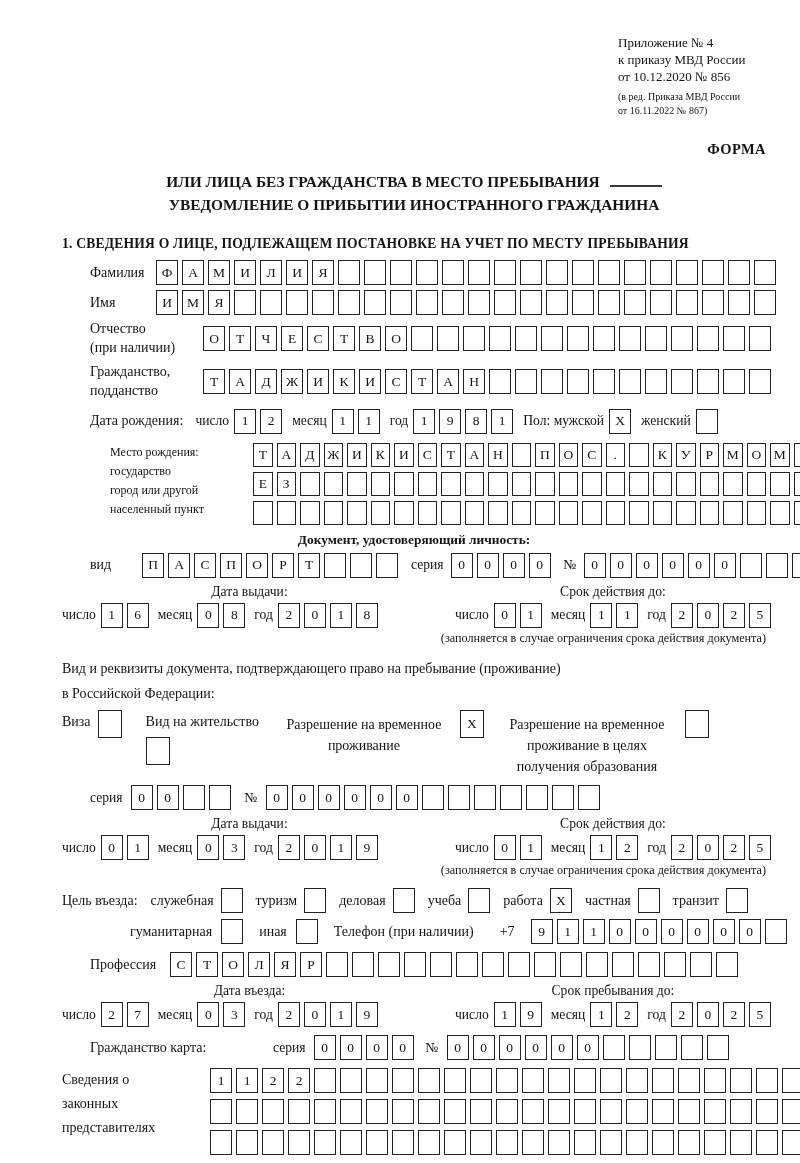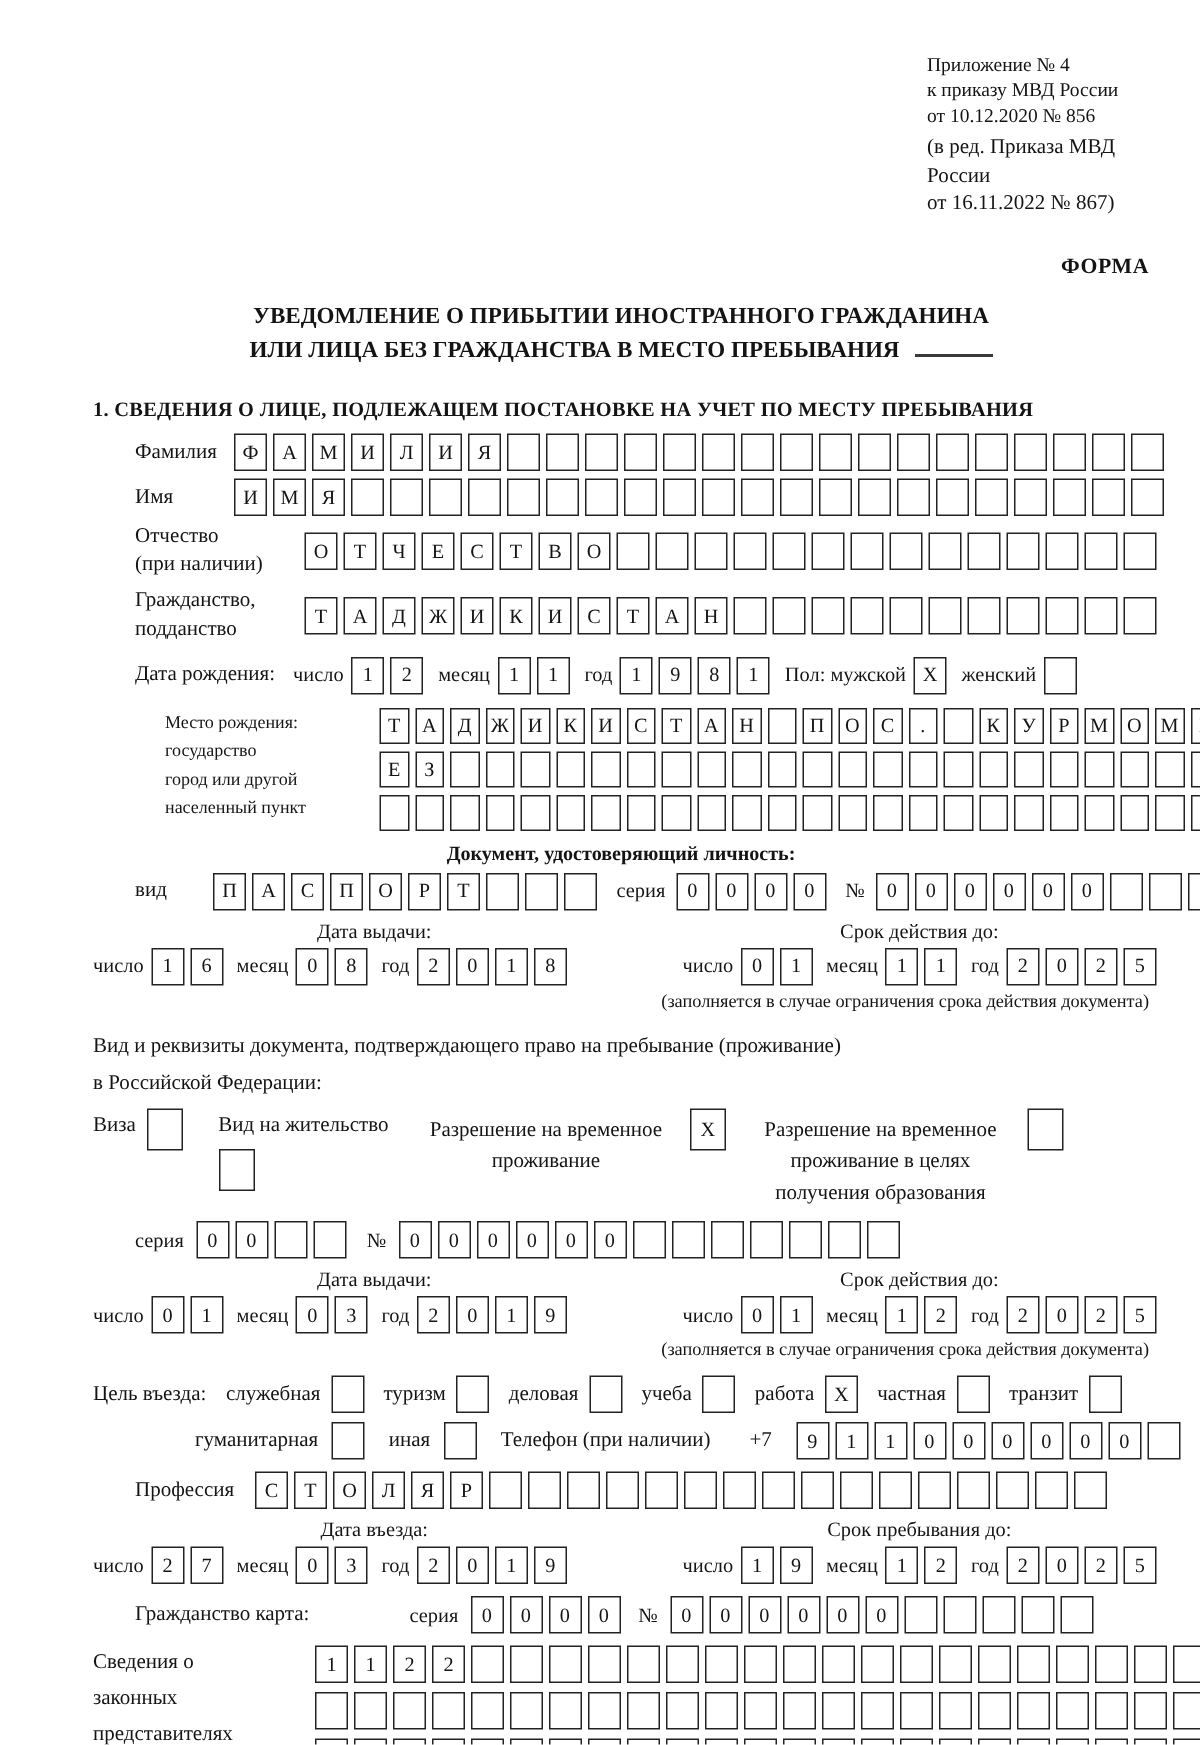--- a/index.html
+++ b/index.html
@@ -4,21 +4,21 @@
 <style>
   html,body { margin:0; padding:0; background:#fff; }
   body {
     width:800px; height:1163px; overflow:hidden;
     font-family:"Liberation Serif", serif; color:#141414;
   }
   .page { box-sizing:border-box; width:800px; padding:34px 34px 0 62px; }
 
   
   .annex { margin-left:556px; font-size:13px; line-height:1.32; }
-  .annex .note { font-size:14px; margin-top:5px; }
+  .annex .note { font-size:10px; margin-top:5px; }
   .forma { text-align:right; font-weight:bold; font-size:14.5px; margin-top:24px; letter-spacing:.4px; }
   .title { text-align:center; font-weight:bold; font-size:15.4px; line-height:1.5; margin-top:12px; }
   .blank-line { display:inline-block; width:52px; border-bottom:2.2px solid #3a3a3a; height:2px; margin-left:10px; }
   .sec1 { font-weight:bold; font-size:13.6px; margin-top:20px; letter-spacing:.2px; }
 
   
   .row { display:flex; align-items:center; margin-top:5px;margin-left:28px; }
   .lbl, .sub { font-size:14px; flex:none; }
   .sub { font-size:13.6px; }
   .cells { display:flex; gap:4px; flex:none; }
@@ -106,22 +106,22 @@
     <div>от 10.12.2020 № 856</div>
     <div class="note">
       <div>(в ред. Приказа МВД России</div>
       <div>от 16.11.2022 № 867)</div>
     </div>
   </div>
 
   <div class="forma">ФОРМА</div>
 
   <div class="title">
+    <div><span>ИЛИ ЛИЦА БЕЗ ГРАЖДАНСТВА В МЕСТО ПРЕБЫВАНИЯ</span><span class="blank-line"></span></div>
     <div>УВЕДОМЛЕНИЕ О ПРИБЫТИИ ИНОСТРАННОГО ГРАЖДАНИНА</div>
-    <div><span>ИЛИ ЛИЦА БЕЗ ГРАЖДАНСТВА В МЕСТО ПРЕБЫВАНИЯ</span><span class="blank-line"></span></div>
   </div>
 
   <div class="sec1">1. СВЕДЕНИЯ О ЛИЦЕ, ПОДЛЕЖАЩЕМ ПОСТАНОВКЕ НА УЧЕТ ПО МЕСТУ ПРЕБЫВАНИЯ</div>
 
   <div class="row mt8">
     <span class="lbl w-name">Фамилия</span>
     <div class="cells">
         <div class="cell">Ф</div>
         <div class="cell">А</div>
         <div class="cell">М</div>

